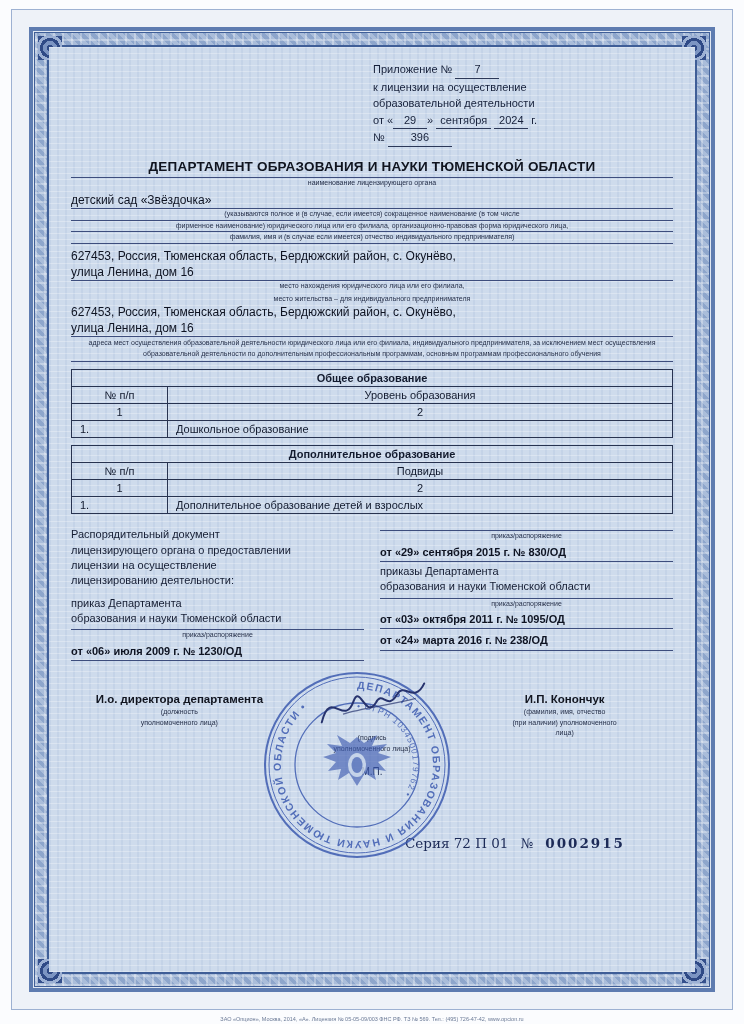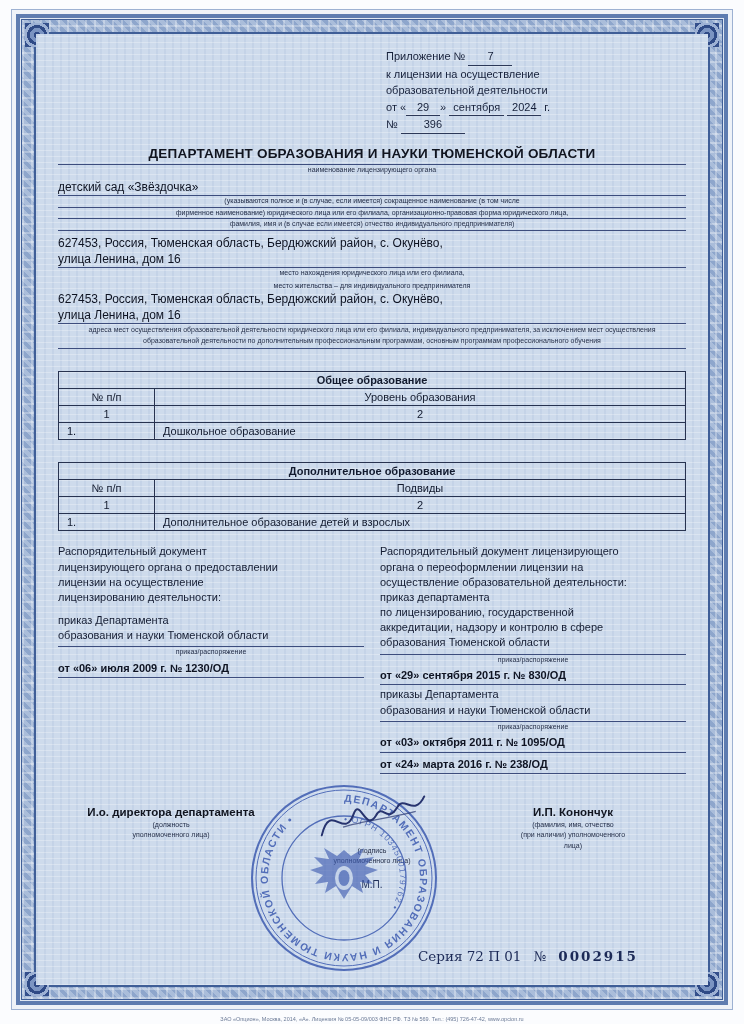--- a/index.html
+++ b/index.html
@@ -1,20 +1,20 @@
 <!DOCTYPE html>
 <html><head>
 <meta charset="utf-8">
 <style>
   * { margin:0; padding:0; box-sizing:border-box; }
   html,body { background:#ffffff; }
   body { font-family:"Liberation Sans", sans-serif; color:#1b2236; }
 
   .sheet { position:relative; width:744px; height:1024px; background:#fbfcfe; padding:9px 11px 14px; margin:0 auto; }
-  .frame-a { height:100%; border:1px solid #9db1d2; padding:4px; background:#eef2f8; }
+  .frame-a { height:100%; border:1px solid #9db1d2; padding:17px; background:#eef2f8; }
   .frame-b { height:100%; border:4px solid #5e7cb0; padding:1px; background:#dfe7f2; }
   .band { position:relative; height:100%; border:1px solid #3f5e97; padding:12px;
       background:
         repeating-linear-gradient(90deg, rgba(255,255,255,.30) 0 2px, rgba(255,255,255,0) 2px 9px),
         repeating-linear-gradient(0deg, rgba(255,255,255,.30) 0 2px, rgba(255,255,255,0) 2px 9px),
         repeating-linear-gradient(45deg, #8ea6cc 0 4px, #aabdda 4px 8px); }
   .corner { position:absolute; width:24px; height:24px;
       background: radial-gradient(circle, #2f4a86 0 3px, #7b94c2 3px 7px, #2f4a86 7px 10px, #9db1d4 10px 13px, #35508c 13px); }
   .corner.tl { top:3px; left:3px; } .corner.tr { top:3px; right:3px; }
   .corner.bl { bottom:3px; left:3px; } .corner.br { bottom:3px; right:3px; }
@@ -30,21 +30,21 @@
   .uv.small { min-width:34px; }
 
   .doc-title { margin-top:12px; font-size:13.5px; font-weight:bold; color:#10141f; text-align:center; letter-spacing:.2px;
       border-bottom:1px solid #3d4d7d; padding-bottom:3px; }
   .cap { font-size:7px; color:#252f49; text-align:center; line-height:1.5; }
   .cap.pre { white-space:pre-line; }
   .ruled { border-bottom:1px solid #3d4d7d; }
   .big-val { font-weight:normal; font-size:12px; color:#0e1322; text-align:left; line-height:1.35; white-space:pre-line; }
   .mt2 { margin-top:2px; } .mt4 { margin-top:4px; } .mt8 { margin-top:8px; }
 
-  table.doc-table { width:100%; border-collapse:collapse; margin-top:22px;border-radius:7px; }
+  table.doc-table { width:100%; border-collapse:collapse; margin-top:7px;border-radius:7px; }
   table.doc-table td { border:1px solid #283350; padding:2px 8px; font-size:11px; color:#121a2e; }
   td.t-title { font-weight:bold; font-size:12.5px; text-align:center; color:#0e1322; }
   td.t-h { text-align:center; font-size:10.5px; }
   td.t-n { text-align:center; font-size:9px; padding:0 8px; }
   td.c1 { width:96px; }
 
   .orders { display:flex; gap:16px; margin-top:13px; font-size:11px; line-height:1.38; color:#141c32; }
   .o-col { flex:1; min-width:0; }
   .pre { white-space:pre-line; }
   .o-rulecap { border-top:1px solid #3d4d7d; font-size:7px; text-align:center; color:#252f49; margin-top:3px; }
@@ -161,27 +161,20 @@
                 <div class="pre">Распорядительный документ
 лицензирующего органа о предоставлении
 лицензии на осуществление
 лицензированию деятельности:</div>
                 <div class="pre mt8">приказ Департамента
 образования и науки Тюменской области</div>
                 <div class="o-rulecap">приказ/распоряжение</div>
                 <span class="o-order">от «06» июля 2009 г. № 1230/ОД</span>
               </div>
               <div class="o-col">
-                <div class="pre">Распорядительный документ лицензирующего
-органа о переоформлении лицензии на
-осуществление образовательной деятельности:
-приказ департамента
-по лицензированию, государственной
-аккредитации, надзору и контролю в сфере
-образования Тюменской области</div>
                 <div class="o-rulecap">приказ/распоряжение</div>
                 <span class="o-order">от «29» сентября 2015 г. № 830/ОД</span>
                 <div class="pre mt2">приказы Департамента
 образования и науки Тюменской области</div>
                 <div class="o-rulecap">приказ/распоряжение</div>
                 <span class="o-order">от «03» октября 2011 г. № 1095/ОД</span>
                 <span class="o-order">от «24» марта 2016 г. № 238/ОД</span>
               </div>
             </div>
 

